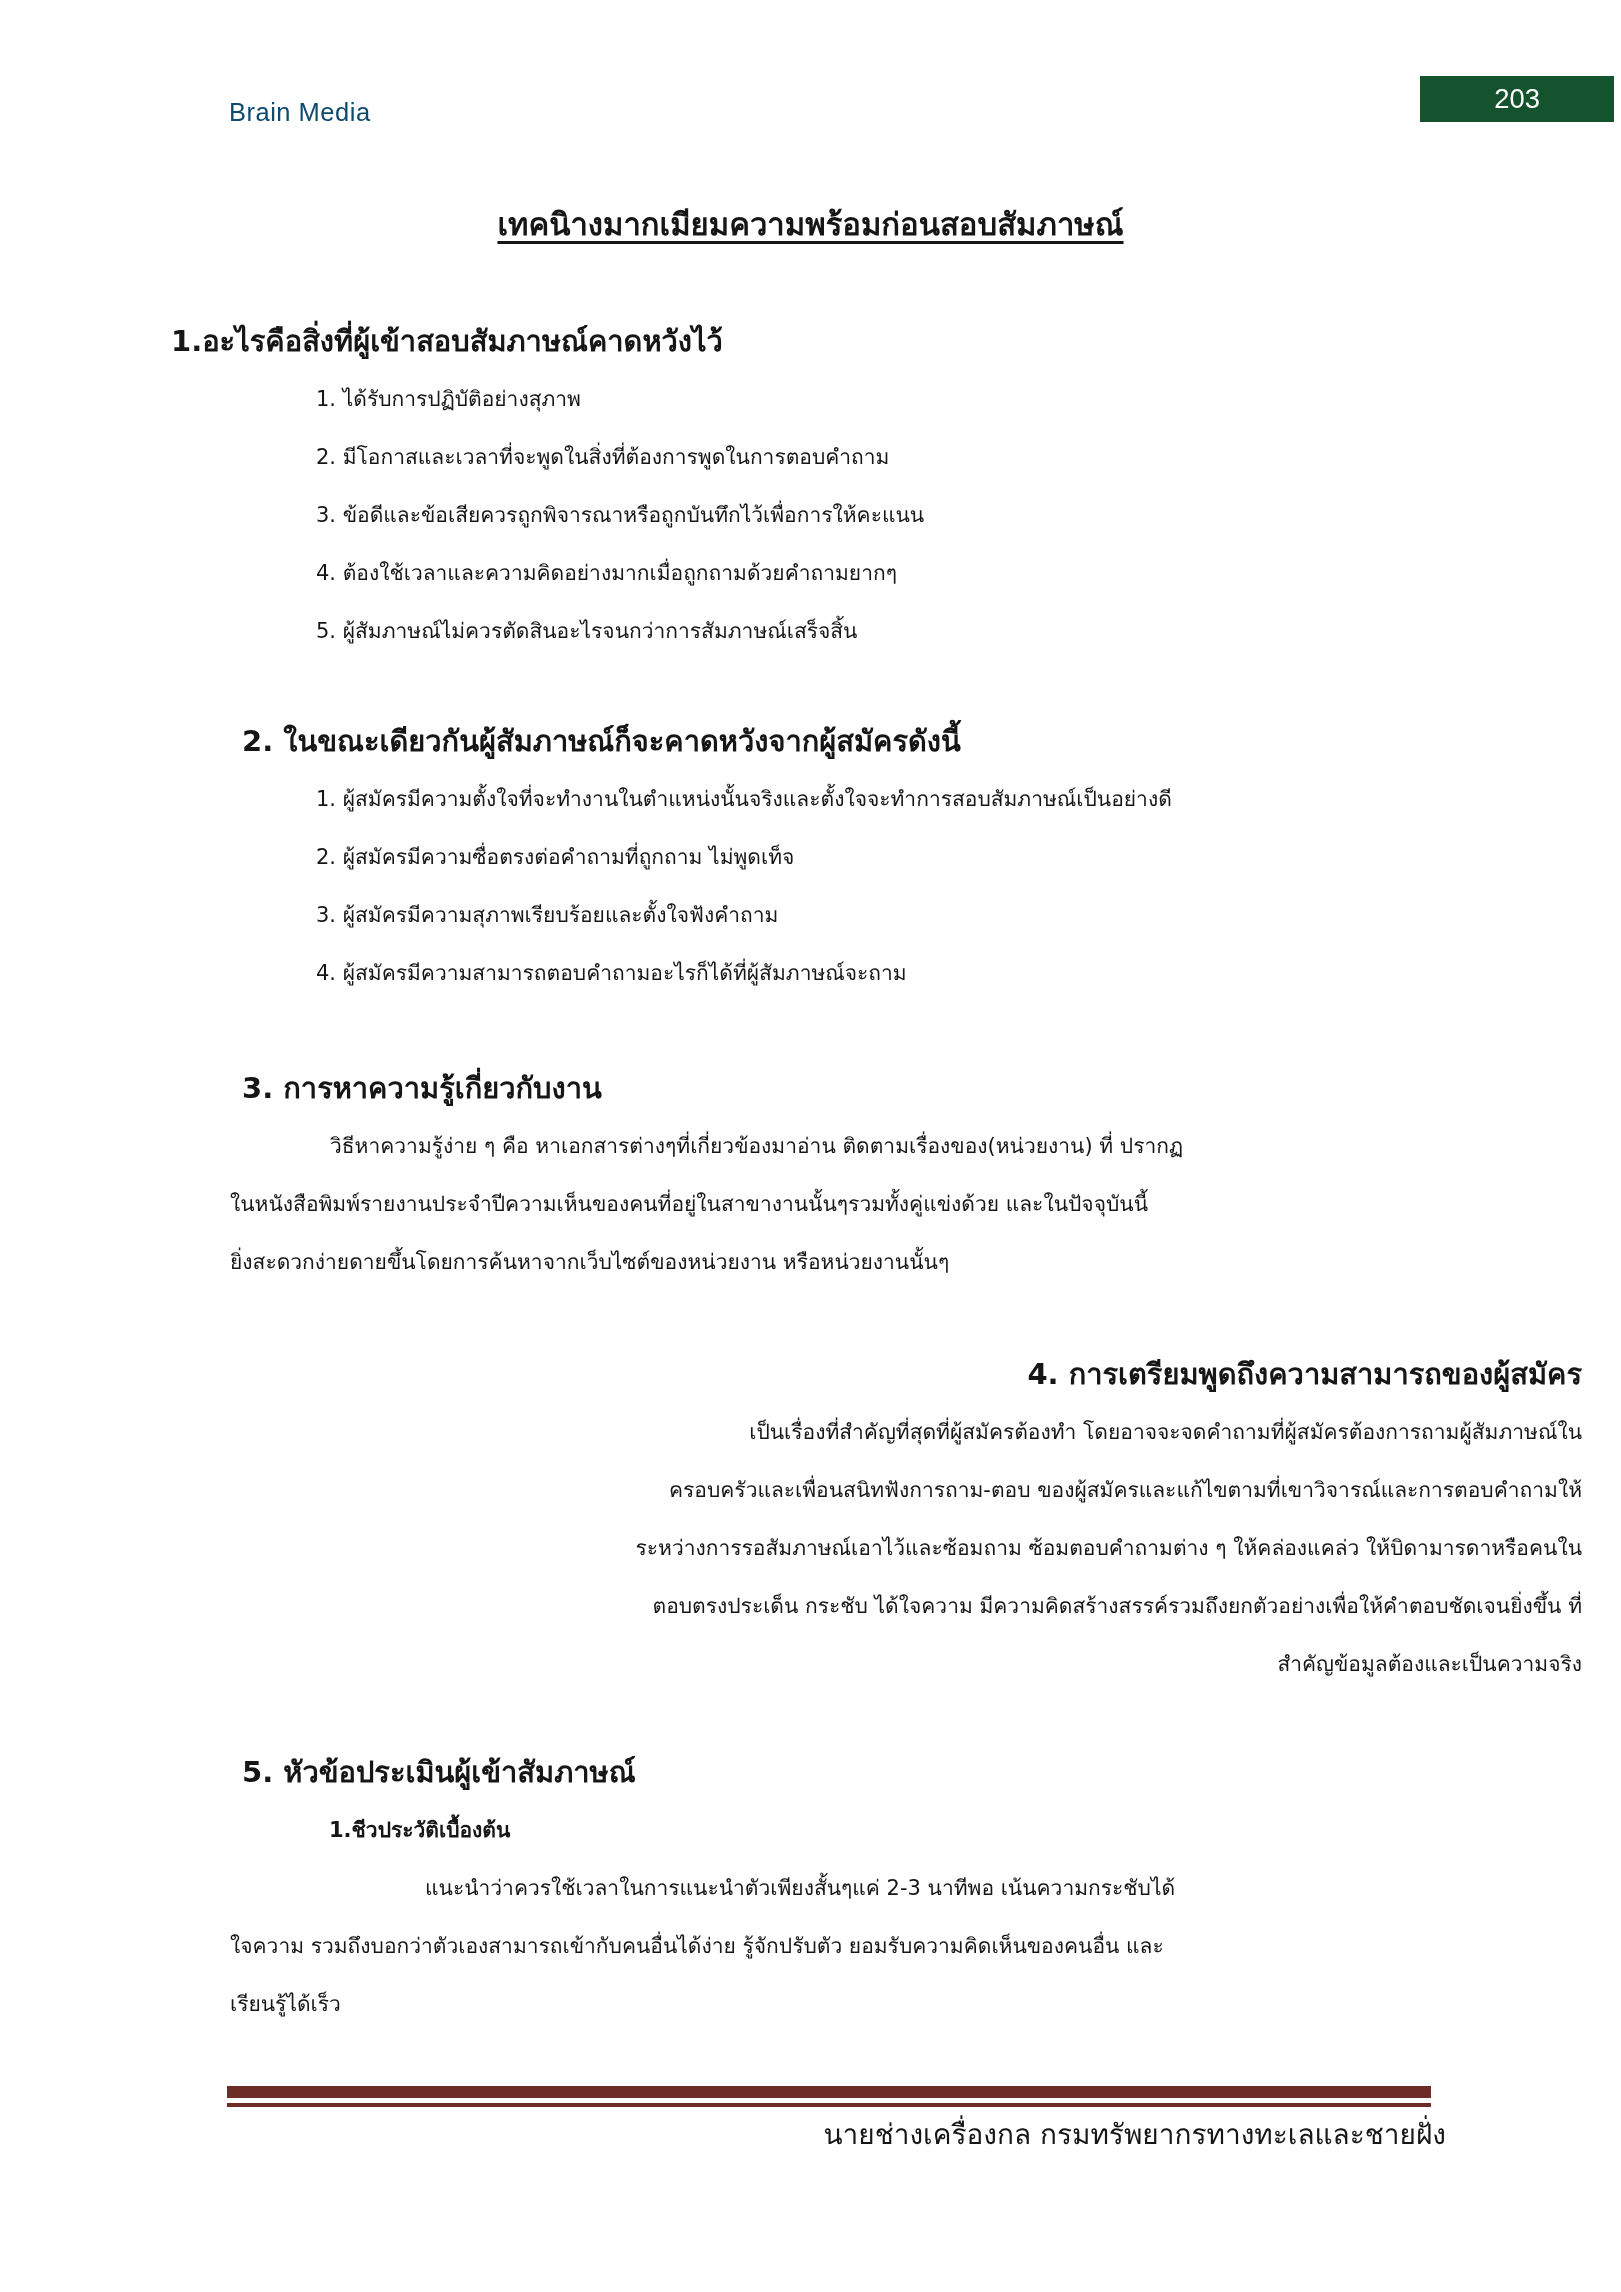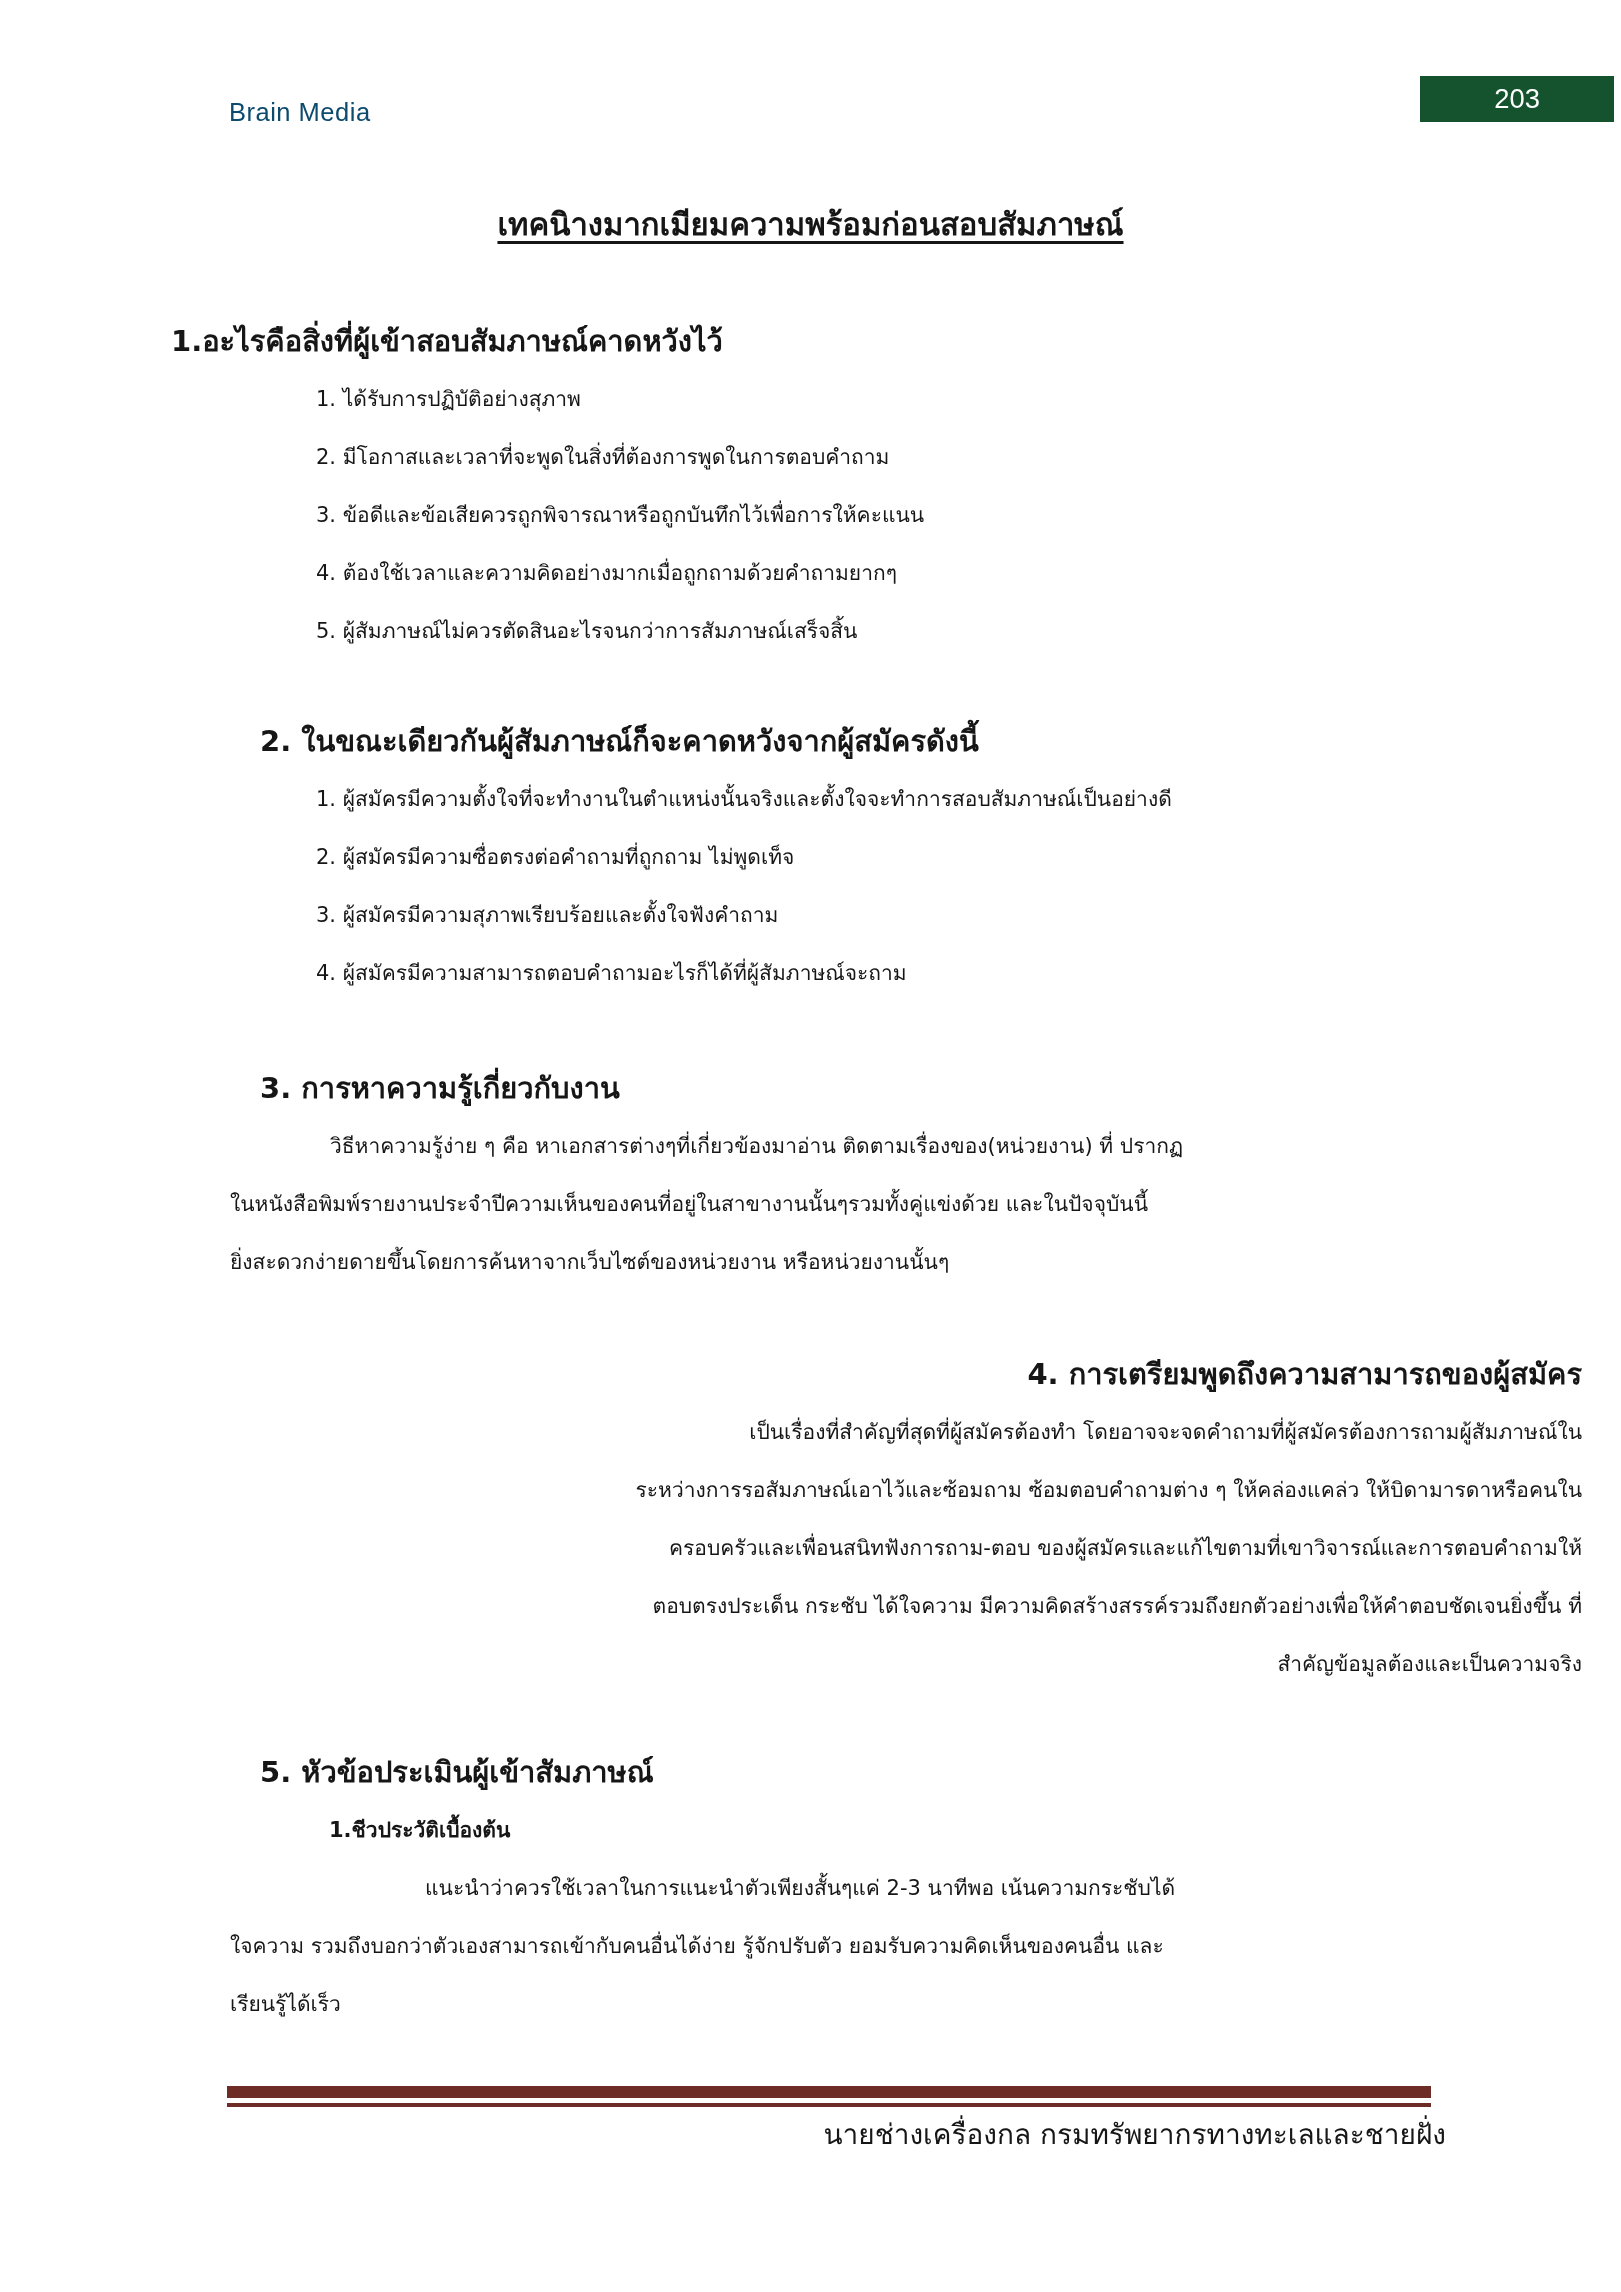--- a/index.html
+++ b/index.html
@@ -44,21 +44,21 @@
   .sec-2{top:712px;}
   .sec-3{top:1059px;}
   .sec-4{top:1345px;text-align:right;}
   .sec-5{top:1743px;}
   .heading{
     font-weight:700; font-size:29px; line-height:58px; white-space:nowrap;
   }
   .line{
     font-size:21px; line-height:58px; white-space:nowrap;
   }
-  .ind-head{margin-left:89px;}   
+  .ind-head{margin-left:71px;}   
   .ind-item{margin-left:145px;}  
   .ind-body{margin-left:59px;}   
   .ind-first{margin-left:159px;} 
   .ind-sub{margin-left:158px;}   
   .ind-first5{margin-left:254px;}
   .subheading{font-weight:700;}
   
   .rule-thick{
     position:absolute; left:227px; top:2086px; width:1204px; height:11.8px;
     background:var(--accent);
@@ -104,22 +104,22 @@
   <div class="section sec-3">
     <div class="heading ind-head">3. การหาความรู้เกี่ยวกับงาน</div>
     <div class="line ind-first">วิธีหาความรู้ง่าย ๆ คือ หาเอกสารต่างๆที่เกี่ยวข้องมาอ่าน ติดตามเรื่องของ(หน่วยงาน) ที่ ปรากฏ</div>
     <div class="line ind-body">ในหนังสือพิมพ์รายงานประจำปีความเห็นของคนที่อยู่ในสาขางานนั้นๆรวมทั้งคู่แข่งด้วย และในปัจจุบันนี้</div>
     <div class="line ind-body">ยิ่งสะดวกง่ายดายขึ้นโดยการค้นหาจากเว็บไซต์ของหน่วยงาน หรือหน่วยงานนั้นๆ</div>
   </div>
 
   <div class="section sec-4">
     <div class="heading ind-head">4. การเตรียมพูดถึงความสามารถของผู้สมัคร</div>
     <div class="line ind-first">เป็นเรื่องที่สำคัญที่สุดที่ผู้สมัครต้องทำ โดยอาจจะจดคำถามที่ผู้สมัครต้องการถามผู้สัมภาษณ์ใน</div>
+    <div class="line ind-body">ครอบครัวและเพื่อนสนิทฟังการถาม-ตอบ ของผู้สมัครและแก้ไขตามที่เขาวิจารณ์และการตอบคำถามให้</div>
     <div class="line ind-body">ระหว่างการรอสัมภาษณ์เอาไว้และซ้อมถาม ซ้อมตอบคำถามต่าง ๆ ให้คล่องแคล่ว ให้บิดามารดาหรือคนใน</div>
-    <div class="line ind-body">ครอบครัวและเพื่อนสนิทฟังการถาม-ตอบ ของผู้สมัครและแก้ไขตามที่เขาวิจารณ์และการตอบคำถามให้</div>
     <div class="line ind-body">ตอบตรงประเด็น กระชับ ได้ใจความ มีความคิดสร้างสรรค์รวมถึงยกตัวอย่างเพื่อให้คำตอบชัดเจนยิ่งขึ้น ที่</div>
     <div class="line ind-body">สำคัญข้อมูลต้องและเป็นความจริง</div>
   </div>
 
   <div class="section sec-5">
     <div class="heading ind-head">5. หัวข้อประเมินผู้เข้าสัมภาษณ์</div>
     <div class="line ind-sub subheading">1.ชีวประวัติเบื้องต้น</div>
     <div class="line ind-first5">แนะนำว่าควรใช้เวลาในการแนะนำตัวเพียงสั้นๆแค่ 2-3 นาทีพอ เน้นความกระชับได้</div>
     <div class="line ind-body">ใจความ รวมถึงบอกว่าตัวเองสามารถเข้ากับคนอื่นได้ง่าย รู้จักปรับตัว ยอมรับความคิดเห็นของคนอื่น และ</div>
     <div class="line ind-body">เรียนรู้ได้เร็ว</div>

